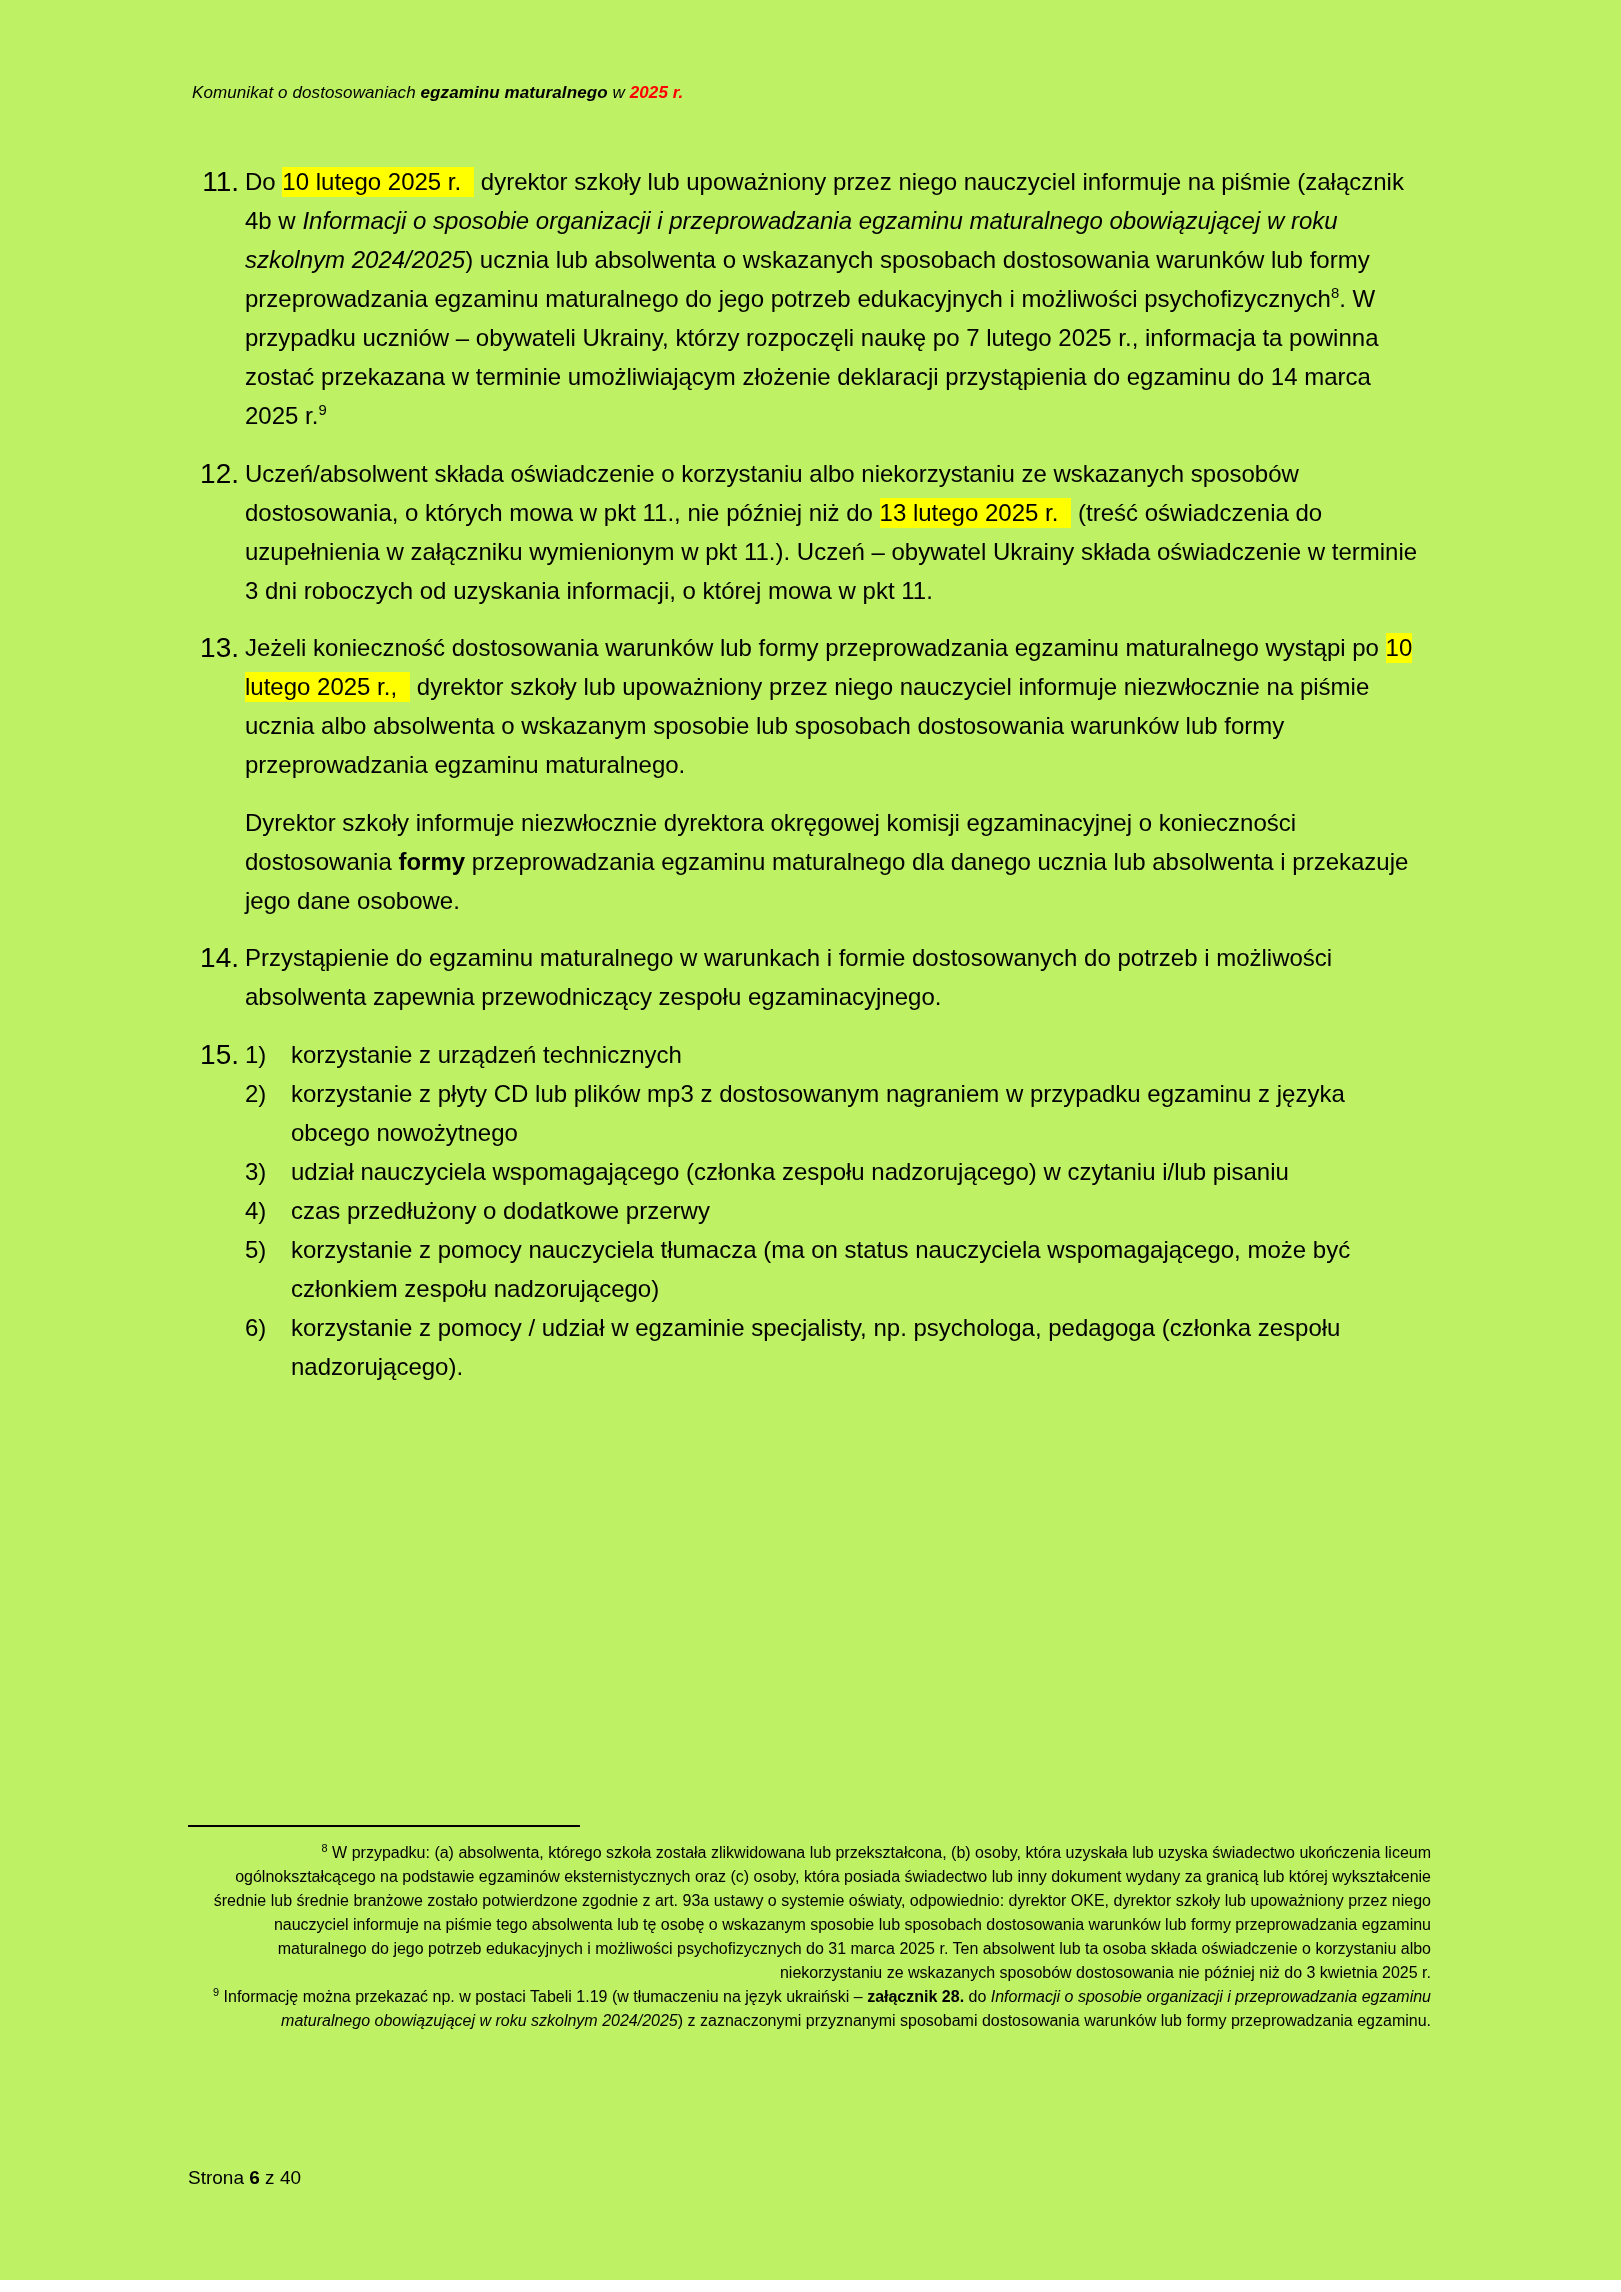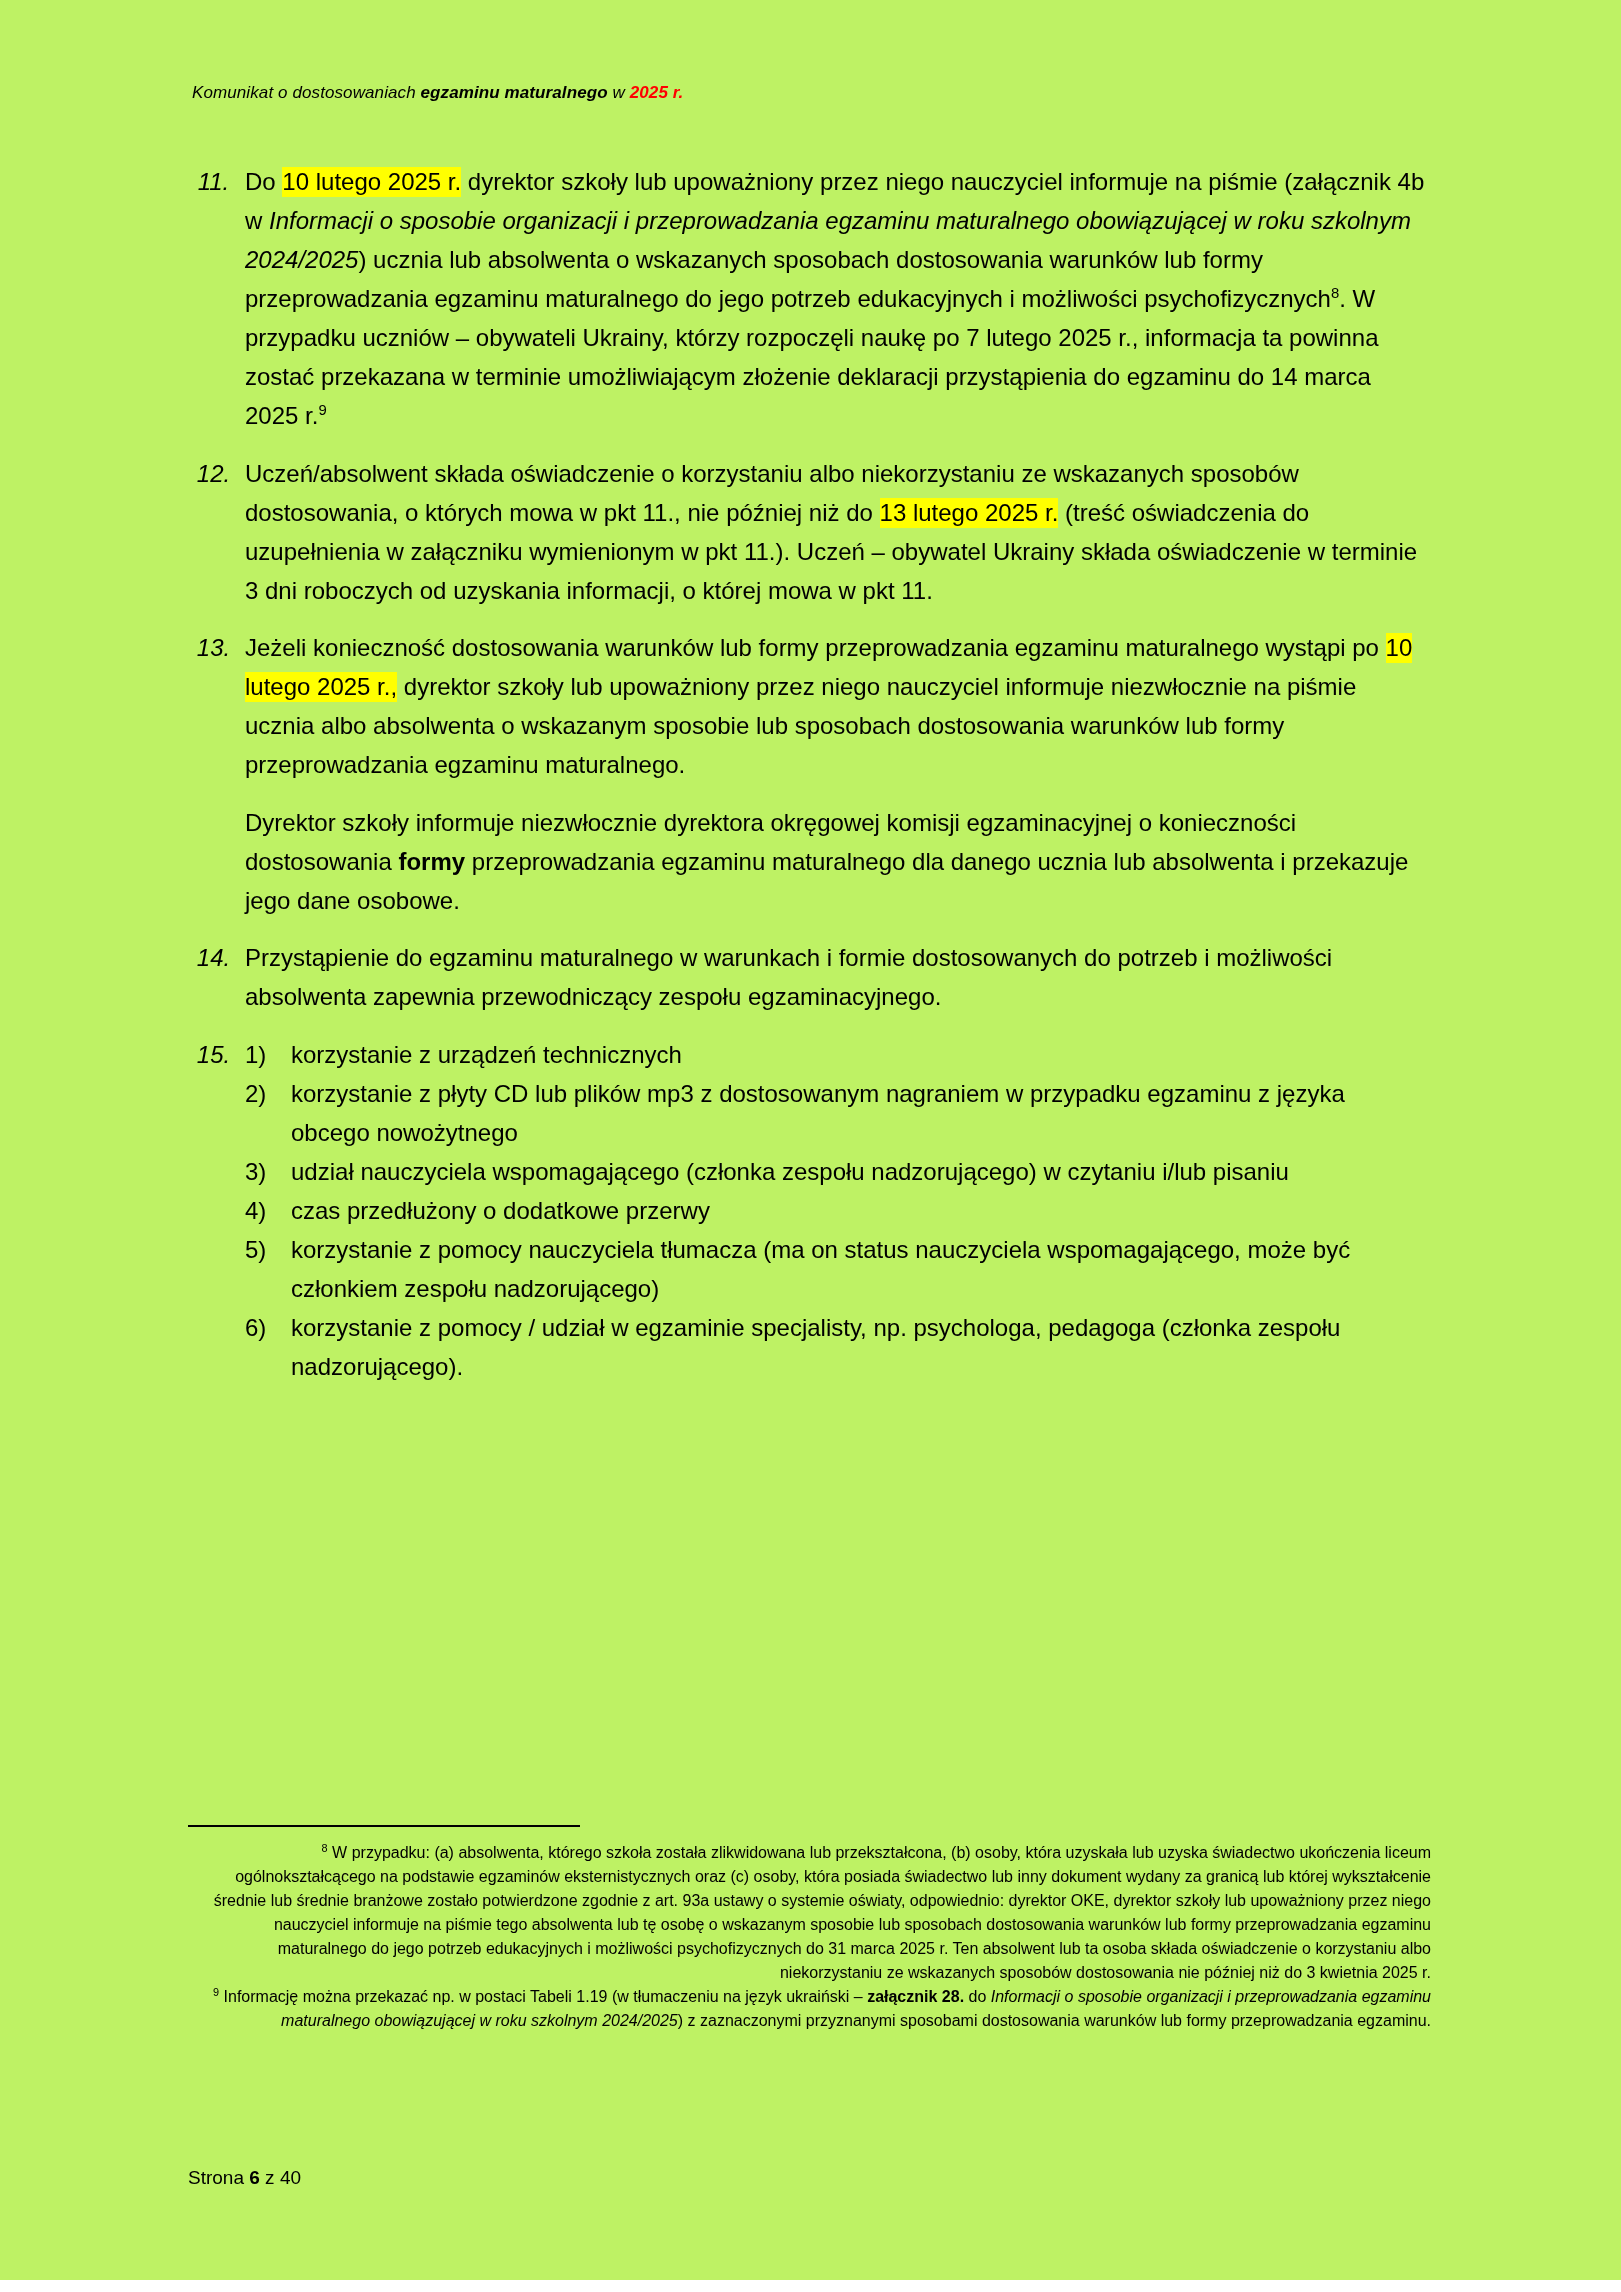--- a/index.html
+++ b/index.html
@@ -61,34 +61,33 @@
     font-size: 24px;
     line-height: 39px;
   }
   .main-item:last-child { margin-bottom: 4px; }
 
   .main-item > .num {
     position: absolute;
     left: 0;
     top: 0;
     width: 51px;
-    text-align: center;
-    font-size: 24px;
+    text-align: right;
+    font-size: 28px;
     line-height: 39px;
-    font-style: italic;
   }
 
   .main-item .cont-para {
     margin-top: 18.6px;
   }
 
   
   .hl {
     background-color: #ffff00;
-    padding: 1px 0 2px 0;
+    padding: 1px 13px 2px 0;
   }
   .it { font-style: italic; }
   .bd { font-weight: bold; }
   sup {
     font-size: 0.62em;
     vertical-align: super;
     line-height: 0;
   }
 
   

